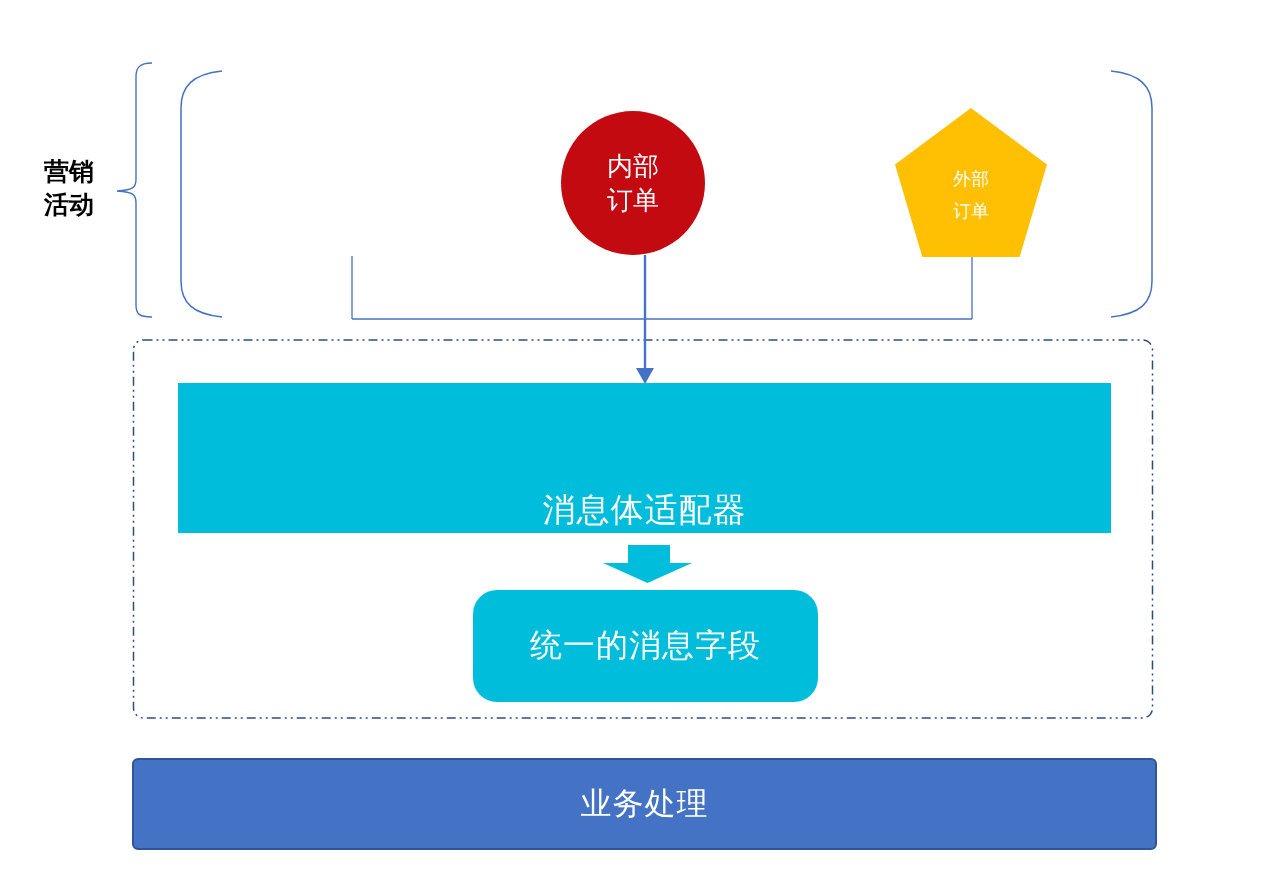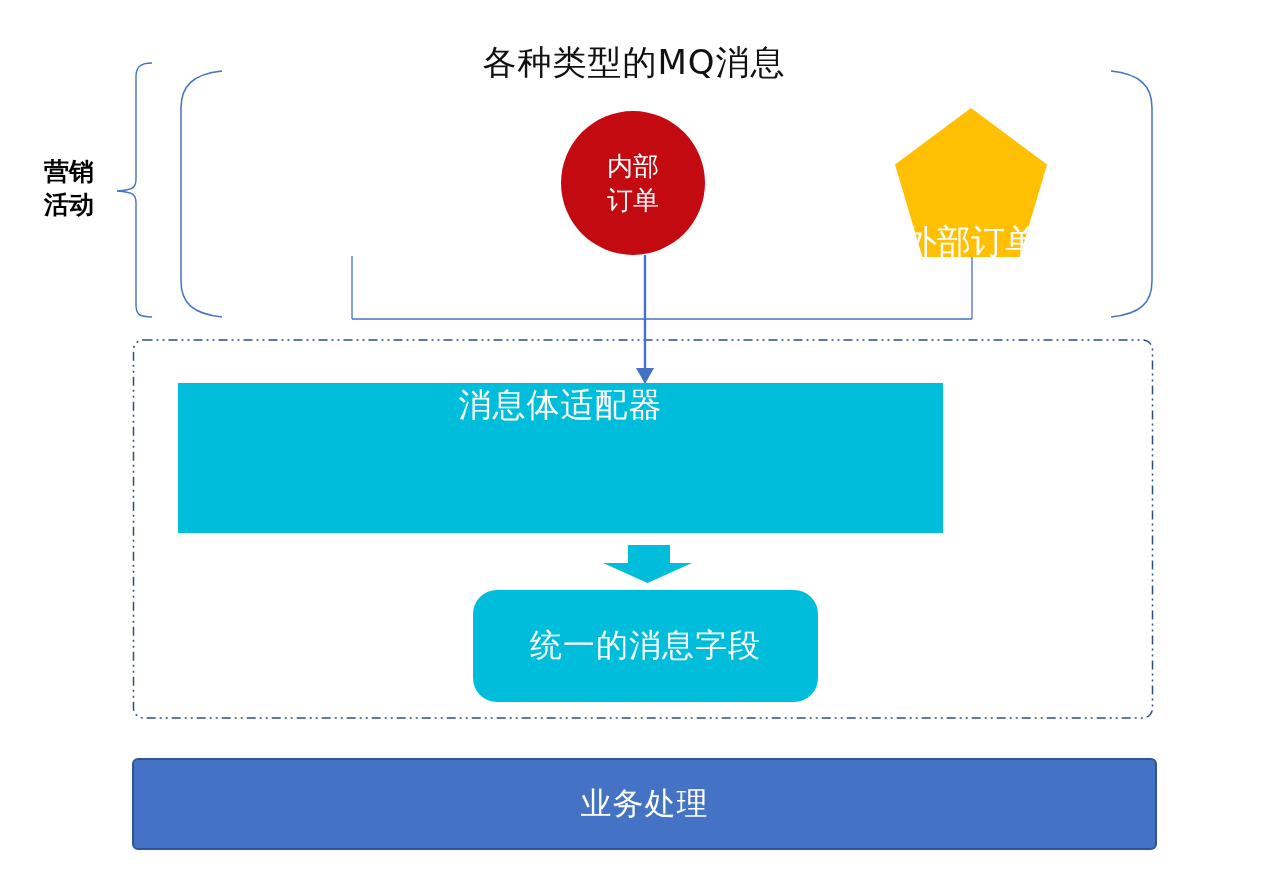--- a/index.html
+++ b/index.html
@@ -41,29 +41,29 @@
     left:561px; top:111px; width:144px; height:144px;
     background:var(--red); border-radius:50%;
     display:flex; flex-direction:column; align-items:center; justify-content:center;
     font-size:26px; line-height:34px; color:var(--white);
   }
 
   .pentagon{
     left:895px; top:108px; width:152px; height:149px;
     background:var(--gold);
     clip-path:polygon(50% 0%,100% 38%,82% 100%,18% 100%,0% 38%);
-    display:flex; flex-direction:row; align-items:flex-end; justify-content:center;
+    display:flex; flex-direction:column; align-items:center; justify-content:center;
     padding-top:24px; box-sizing:border-box;
-    font-size:34px; line-height:32px; color:var(--white);
+    font-size:18px; line-height:32px; color:var(--white);
   }
 
   .adapter-box{
-    left:178px; top:383px; width:765px; height:150px;
+    left:178px; top:383px; width:933px; height:150px;
     background:var(--cyan);
-    display:flex; align-items:flex-start; justify-content:center;
+    display:flex; align-items:flex-end; justify-content:center;
     font-size:33px; color:var(--white); letter-spacing:1px;
   }
 
   .unified-box{
     left:473px; top:590px; width:345px; height:112px;
     background:var(--cyan); border-radius:24px;
     display:flex; align-items:center; justify-content:center;
     font-size:32px; color:var(--white); letter-spacing:1px;
   }
 
@@ -93,21 +93,20 @@
     <path d="M352,319 L972,319" fill="none" stroke="var(--blue)" stroke-width="1.3"></path>
 
     <rect x="133.5" y="340" width="1019" height="378" rx="10" ry="10" fill="none" stroke="var(--navy)" stroke-width="1.5" stroke-dasharray="9 4 2 4 2 4"></rect>
 
     <path d="M645,255 L645,369" fill="none" stroke="var(--blue)" stroke-width="2.4"></path>
     <polygon points="636,368 654,368 645,384" fill="var(--blue)"></polygon>
 
     <polygon points="628,545 670,545 670,563 692,563 647.5,583 603,563 628,563" fill="var(--cyan)"></polygon>
   </svg>
 
-  <div class="abs title">各种类型的MQ消息</div>
 
   <div class="abs side-label">
     <div>营销</div>
     <div>活动</div>
   </div>
 
 
   <div class="abs circle">
     <div>内部</div>
     <div>订单</div>

